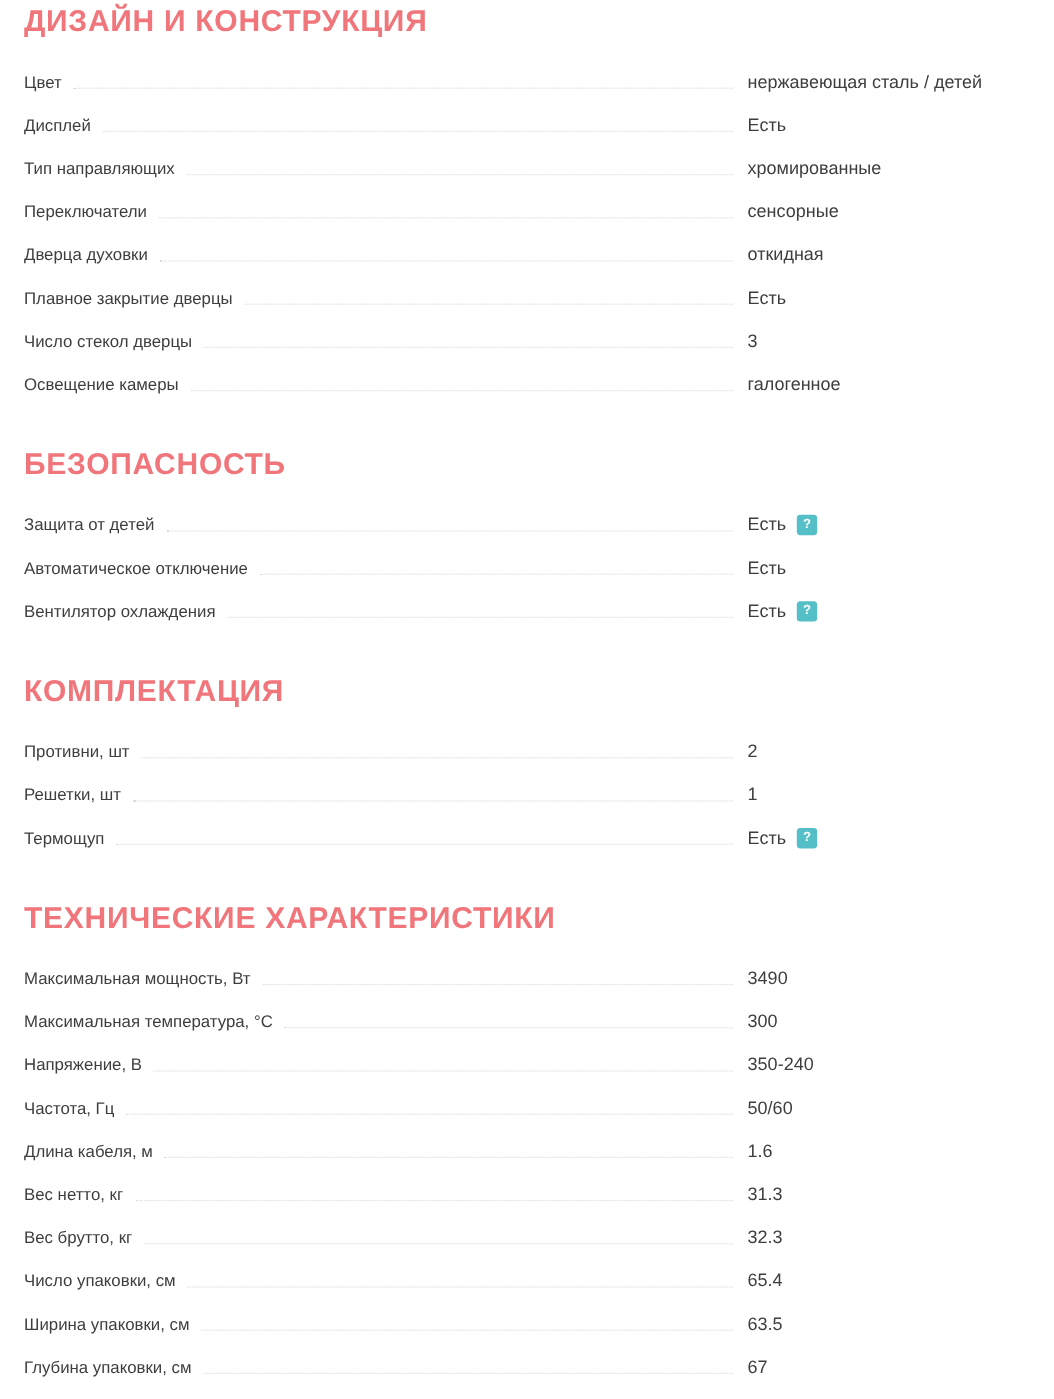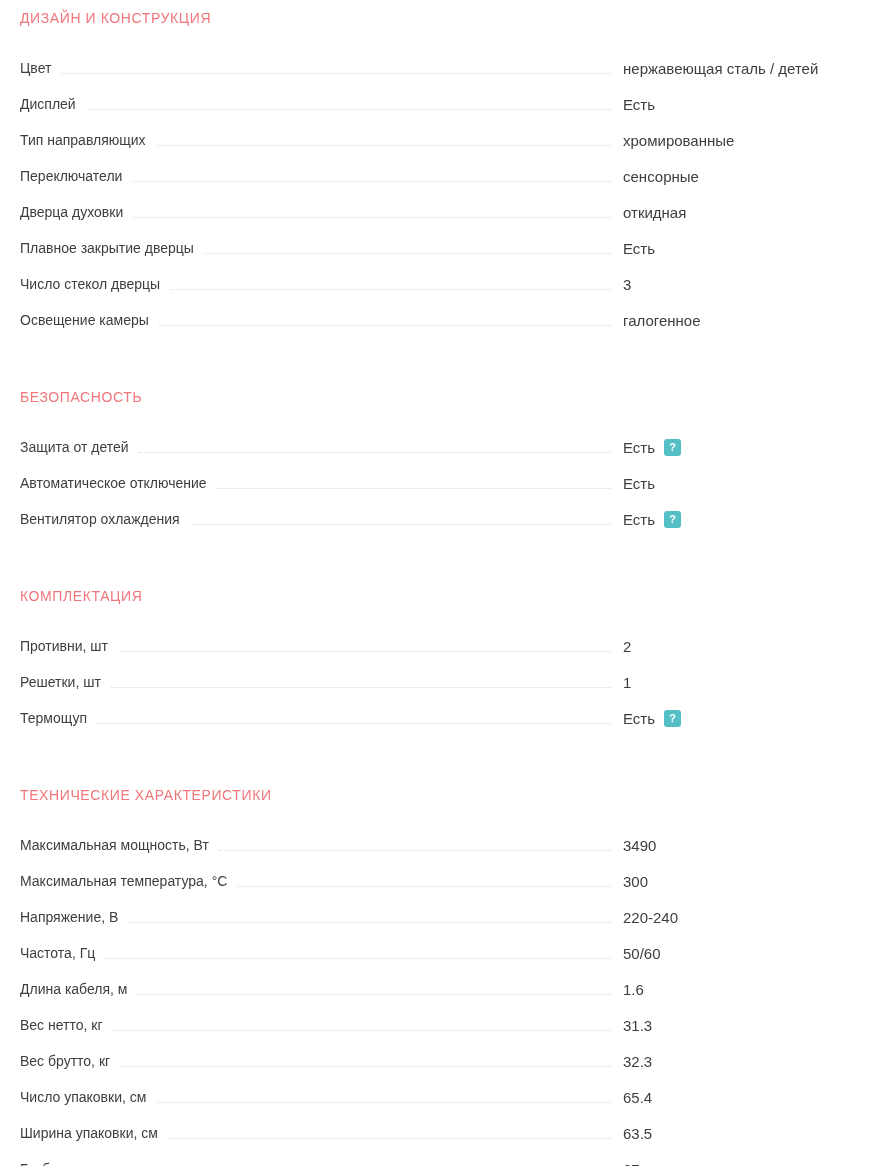--- a/index.html
+++ b/index.html
@@ -10,25 +10,25 @@
   }
   * { box-sizing: border-box; margin: 0; padding: 0; }
   html, body { background: #ffffff; }
   body {
     width: 878px;
     font-family: "Liberation Sans", sans-serif;
     color: var(--text);
     padding: 7px 20px 0 20px;
   }
   .section { margin: 0; }
-  .section + .section { margin-top: 48px; }
+  .section + .section { margin-top: 38px; }
   .section-title {
-    font-size: 14px;
+    font-size: 25px;
     line-height: 22px;
-    font-weight: 400;
+    font-weight: 700;
     letter-spacing: 0.6px;
     color: var(--accent);
     text-transform: uppercase;
   }
   .rows { margin-top: 21px; }
   .spec-row {
     display: flex;
     align-items: center;
     height: 36px;
   }
@@ -236,21 +236,21 @@
     <span class="value-cell">
       <span class="spec-value">300</span>
 
     </span>
   </div>
 
   <div class="spec-row">
     <span class="spec-label">Напряжение, В</span>
     <span class="leader"></span>
     <span class="value-cell">
-      <span class="spec-value">220-240</span>
+      <span class="spec-value">350-240</span>
 
     </span>
   </div>
 
   <div class="spec-row">
     <span class="spec-label">Частота, Гц</span>
     <span class="leader"></span>
     <span class="value-cell">
       <span class="spec-value">50/60</span>
 

